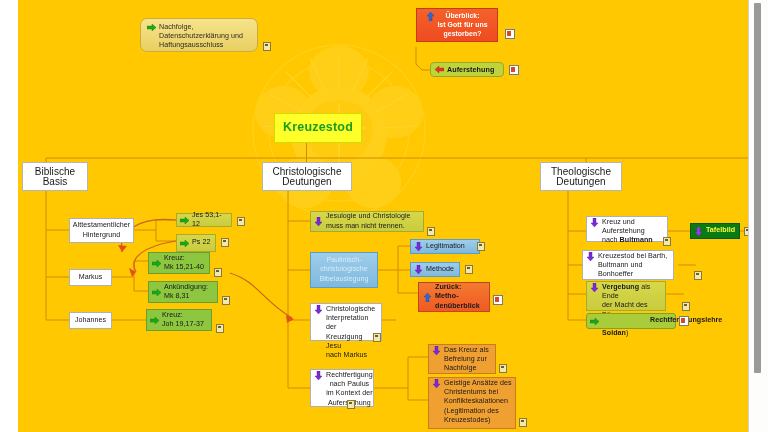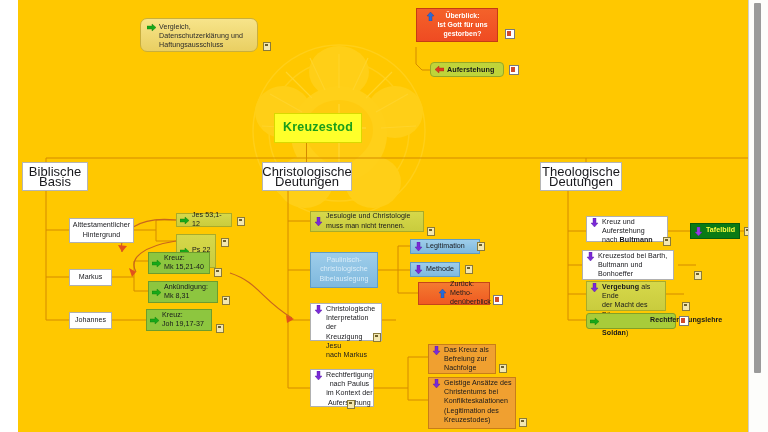--- a/index.html
+++ b/index.html
@@ -15,21 +15,21 @@
   
   .node{position:absolute;box-sizing:border-box;font-size:7.1px;line-height:9.2px;
         display:flex;align-items:center;letter-spacing:.05px;}
   .node .txt{display:block;}
   .node .ico{flex:0 0 auto;width:9px;height:9px;margin-right:3px;position:relative;}
   
   .root{background:#ffff2a;border:1px solid #d9d900;color:#1a9e1a;font-weight:bold;
         font-size:12.5px;justify-content:center;letter-spacing:.2px;}
   
   .cat{background:#ffffff;border:1px solid #b5b5b5;color:#18181c;justify-content:center;
-       text-align:center;font-size:13px;line-height:10px;}
+       text-align:center;font-size:10px;line-height:10px;}
   
   .grn{background:#8dc63f;border:1px solid #6d9d2d;color:#18181c;}
   .grn2{background:#a8cc3a;border:1px solid #83a026;color:#18181c;gap:48px;}
   
   .olive{background:linear-gradient(#d6d84a,#c9cc3e);border:1px solid #a8ab2a;color:#18181c;}
   
   .wht{background:#ffffff;border:1px solid #b0b0b0;color:#18181c;}
   
   .org{background:#f0a030;border:1px solid #c87d18;color:#18181c;}
   .orgred{background:linear-gradient(#f4622a,#ef4b22);border:1px solid #c43c14;color:#fff;
@@ -152,21 +152,21 @@
       </g>
     </svg>
 
     <div class="node cream" style="left:122px;top:18px;width:118px;height:34px;padding:4px 6px;align-items:flex-start;">
       <span class="ico">
         <svg class="ar" viewBox="0 0 9 9">
             <polygon points="0,3 5,3 5,1 9,4.5 5,8 5,6 0,6" fill="#18a818" stroke="#0d7a0d" stroke-width=".4"></polygon>
           </svg>
       </span>
       <span class="txt">
-        <span>Vergleich,</span><br>
+        <span>Nachfolge,</span><br>
         <span>Datenschutzerklärung und</span><br>
         <span>Haftungsausschluss</span>
       </span>
     </div>
     <span class="note" style="left:245px;top:42px;"></span>
 
     <div class="node orgred" style="left:398px;top:8px;width:82px;height:34px;padding:3px 4px;align-items:flex-start;">
       <span class="ico" style="margin-right:2px;">
         <svg class="ar" viewBox="0 0 9 9">
             <polygon points="3,9 3,4 1,4 4.5,0 8,4 6,4 6,9" fill="#2a6ad8" stroke="#17479c" stroke-width=".4"></polygon>
@@ -221,21 +221,21 @@
     <div class="node olive" style="left:158px;top:213px;width:56px;height:14px;padding:0 3px;">
       <span class="ico">
         <svg class="ar" viewBox="0 0 9 9">
             <polygon points="0,3 5,3 5,1 9,4.5 5,8 5,6 0,6" fill="#18a818" stroke="#0d7a0d" stroke-width=".4"></polygon>
           </svg>
       </span>
       <span class="txt">Jes 53,1-12</span>
     </div>
     <span class="note" style="left:219px;top:217px;"></span>
 
-    <div class="node olive" style="left:158px;top:234px;width:40px;height:14px;padding:16px 3px;">
+    <div class="node olive" style="left:158px;top:234px;width:40px;height:14px;padding:8px 3px;">
       <span class="ico">
         <svg class="ar" viewBox="0 0 9 9">
             <polygon points="0,3 5,3 5,1 9,4.5 5,8 5,6 0,6" fill="#18a818" stroke="#0d7a0d" stroke-width=".4"></polygon>
           </svg>
       </span>
       <span class="txt">Ps 22</span>
     </div>
     <span class="note" style="left:203px;top:238px;"></span>
 
     <div class="node wht" style="left:51px;top:269px;width:43px;height:17px;justify-content:center;">
@@ -315,21 +315,21 @@
     <div class="node" style="left:392px;top:262px;width:50px;height:15px;padding:0 3px;background:linear-gradient(#9ecdea,#7fb9de);border:1px solid #5f9cc4;color:#18181c;">
       <span class="ico">
         <svg class="ar" viewBox="0 0 9 9">
             <polygon points="3,0 3,5 1,5 4.5,9 8,5 6,5 6,0" fill="#7a2ad8" stroke="#54179c" stroke-width=".4"></polygon>
           </svg>
       </span>
       <span class="txt">Methode</span>
     </div>
     <span class="note" style="left:447px;top:265px;"></span>
 
-    <div class="node orgred2" style="left:400px;top:282px;width:72px;height:23px;padding:0 19px;">
+    <div class="node orgred2" style="left:400px;top:282px;width:72px;height:30px;padding:0 4px;font-weight:bold;">
       <span class="ico">
         <svg class="ar" viewBox="0 0 9 9">
             <polygon points="3,9 3,4 1,4 4.5,0 8,4 6,4 6,9" fill="#2a6ad8" stroke="#17479c" stroke-width=".4"></polygon>
           </svg>
       </span>
       <span class="txt">
         <span>Zurück: Metho-</span><br><span>denüberblick</span>
       </span>
     </div>
     <span class="note2" style="left:475px;top:295px;"></span>

